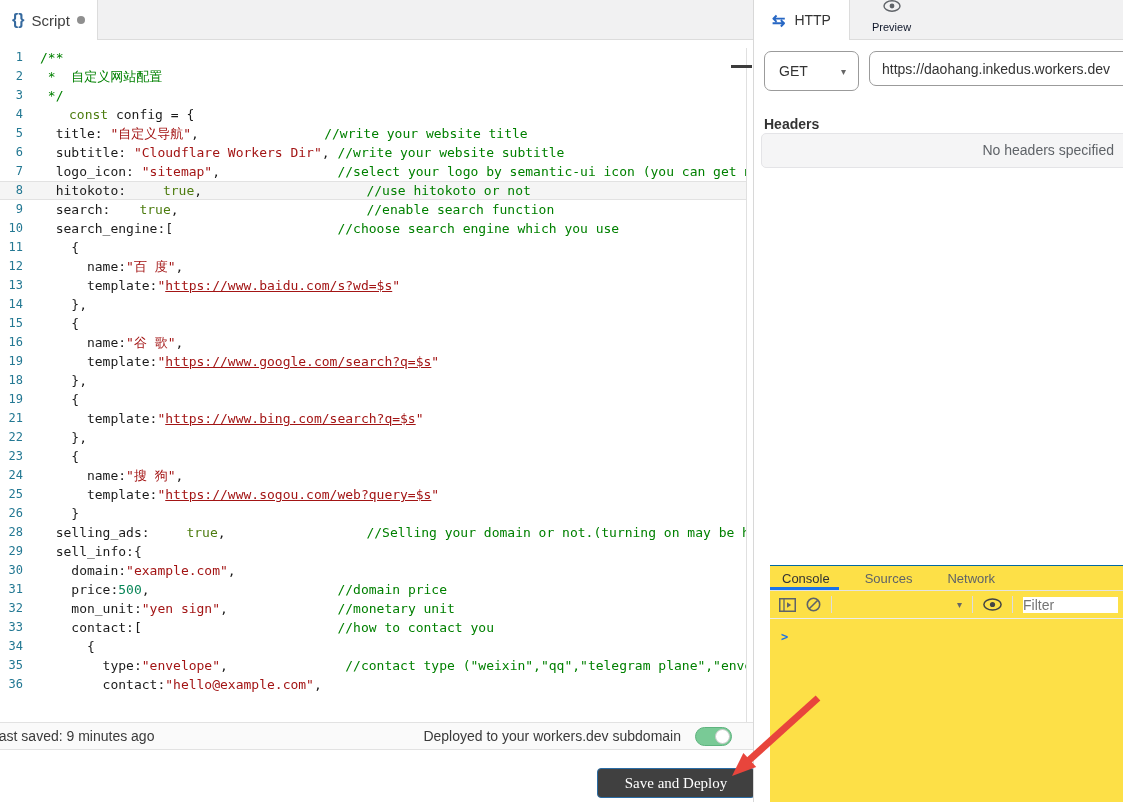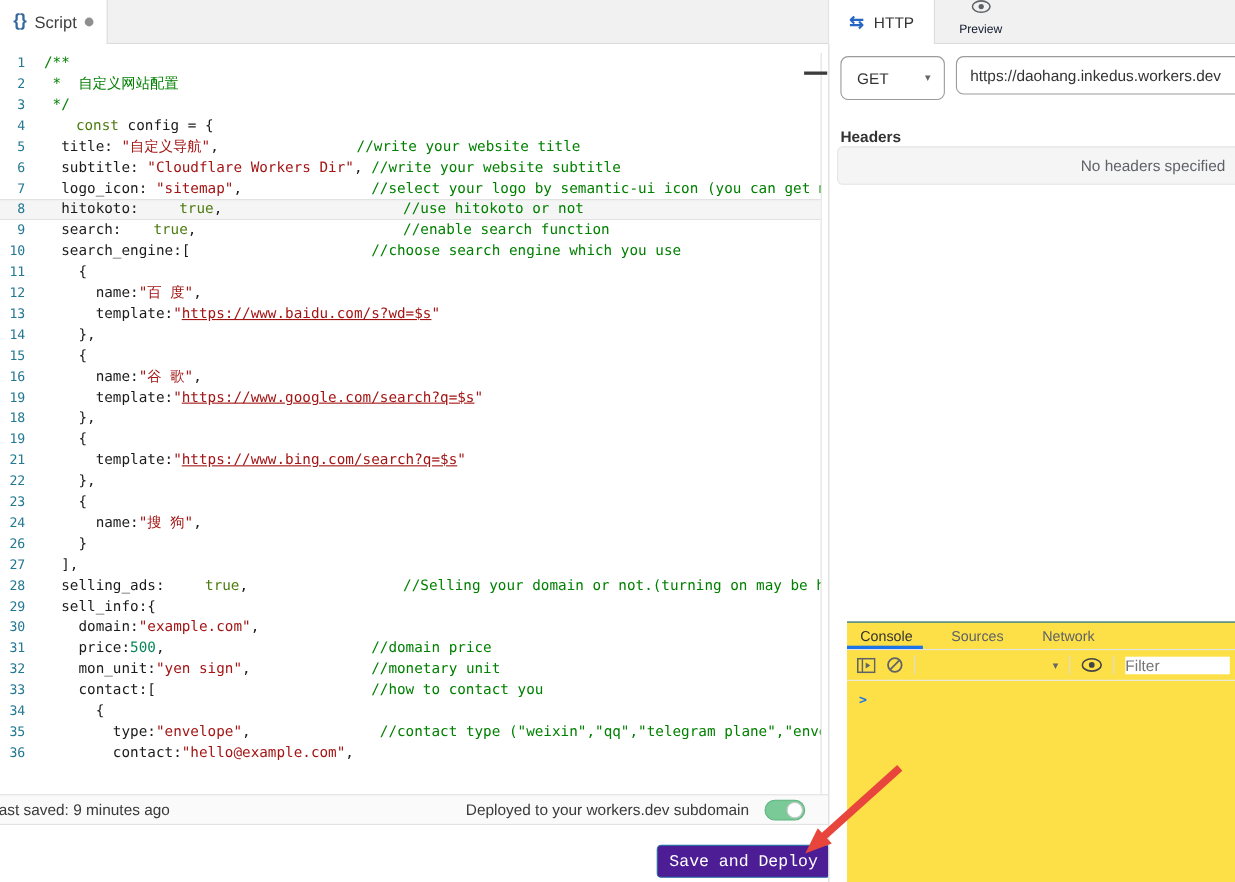--- a/index.html
+++ b/index.html
@@ -36,22 +36,22 @@
                display:flex; align-items:center; justify-content:space-between;
                font-size:14px; color:#3a3a3a; overflow:hidden; }
   .last-saved { margin-left:-9px; white-space:nowrap; }
   .deploy-group { display:flex; align-items:center; gap:14px; padding-right:21px; }
   .toggle { width:37px; height:19px; border-radius:10px; background:#79ca96;
             border:1px solid #5eb37e; position:relative; flex:none; }
   .knob { position:absolute; right:1px; top:1px; width:15px; height:15px;
           border-radius:50%; background:#fff; border:1px solid #c9c9c9; }
 
   .save-button { position:absolute; left:597px; top:768px; width:158px; height:30px;
-                 background:#4c1d95; border:1px solid #2a6ca4; border-radius:4px;
-                 color:#fff; font-size:15px; font-family:Liberation Mono, monospace;
+                 background:#404040; border:1px solid #2a6ca4; border-radius:4px;
+                 color:#fff; font-size:15px; font-family:Liberation Serif, serif;
                  display:flex; align-items:center; justify-content:center; cursor:pointer; }
 
   
   .right-pane { position:absolute; left:753px; top:0; width:370px; height:802px;
                 border-left:1px solid #d8d8d8; background:#fff; }
   .http-icon { color:#2767c4; font-size:16px; font-weight:bold; }
   .preview-tab { display:flex; align-items:center; gap:9px; padding-left:22px;
                  color:#0f172a; font-size:11px; height:100%;flex-direction:column; }
   .rp-tab-active { display:flex; align-items:center; gap:9px; padding:0 18px;
                    background:#fff; color:#333; font-size:14px; }
@@ -127,22 +127,22 @@
         <div class="row"><div class="gutter">14</div><div class="codetext"><span class="tp">    },</span></div></div>
         <div class="row"><div class="gutter">15</div><div class="codetext"><span class="tp">    {</span></div></div>
         <div class="row"><div class="gutter">16</div><div class="codetext"><span class="tp">      name:</span><span class="ts">"谷 歌"</span><span class="tp">,</span></div></div>
         <div class="row"><div class="gutter">19</div><div class="codetext"><span class="tp">      template:</span><span class="ts">"</span><span class="tu">https://www.google.com/search?q=$s</span><span class="ts">"</span></div></div>
         <div class="row"><div class="gutter">18</div><div class="codetext"><span class="tp">    },</span></div></div>
         <div class="row"><div class="gutter">19</div><div class="codetext"><span class="tp">    {</span></div></div>
         <div class="row"><div class="gutter">21</div><div class="codetext"><span class="tp">      template:</span><span class="ts">"</span><span class="tu">https://www.bing.com/search?q=$s</span><span class="ts">"</span></div></div>
         <div class="row"><div class="gutter">22</div><div class="codetext"><span class="tp">    },</span></div></div>
         <div class="row"><div class="gutter">23</div><div class="codetext"><span class="tp">    {</span></div></div>
         <div class="row"><div class="gutter">24</div><div class="codetext"><span class="tp">      name:</span><span class="ts">"搜 狗"</span><span class="tp">,</span></div></div>
+        <div class="row"><div class="gutter">25</div><div class="codetext"><span class="tp">      template:</span><span class="ts">"</span><span class="tu">https://www.sogou.com/web?query=$s</span><span class="ts">"</span></div></div>
         <div class="row"><div class="gutter">26</div><div class="codetext"><span class="tp">    }</span></div></div>
-        <div class="row"><div class="gutter">27</div><div class="codetext"><span class="tp">  ],</span></div></div>
         <div class="row"><div class="gutter">28</div><div class="codetext"><span class="tp">  selling_ads: </span><span class="tk">true</span><span class="tp">,                  </span><span class="tc">//Selling your domain or not.(turning on may be helpfu</span></div></div>
         <div class="row"><div class="gutter">29</div><div class="codetext"><span class="tp">  sell_info:{</span></div></div>
         <div class="row"><div class="gutter">30</div><div class="codetext"><span class="tp">    domain:</span><span class="ts">"example.com"</span><span class="tp">,</span></div></div>
         <div class="row"><div class="gutter">31</div><div class="codetext"><span class="tp">    price:</span><span class="tn">500</span><span class="tp">,                        </span><span class="tc">//domain price</span></div></div>
         <div class="row"><div class="gutter">32</div><div class="codetext"><span class="tp">    mon_unit:</span><span class="ts">"yen sign"</span><span class="tp">,              </span><span class="tc">//monetary unit</span></div></div>
         <div class="row"><div class="gutter">33</div><div class="codetext"><span class="tp">    contact:[                         </span><span class="tc">//how to contact you</span></div></div>
         <div class="row"><div class="gutter">34</div><div class="codetext"><span class="tp">      {</span></div></div>
         <div class="row"><div class="gutter">35</div><div class="codetext"><span class="tp">        type:</span><span class="ts">"envelope"</span><span class="tp">,               </span><span class="tc">//contact type ("weixin","qq","telegram plane","enve</span></div></div>
         <div class="row"><div class="gutter">36</div><div class="codetext"><span class="tp">        contact:</span><span class="ts">"hello@example.com"</span><span class="tp">,</span></div></div>
       </div>

